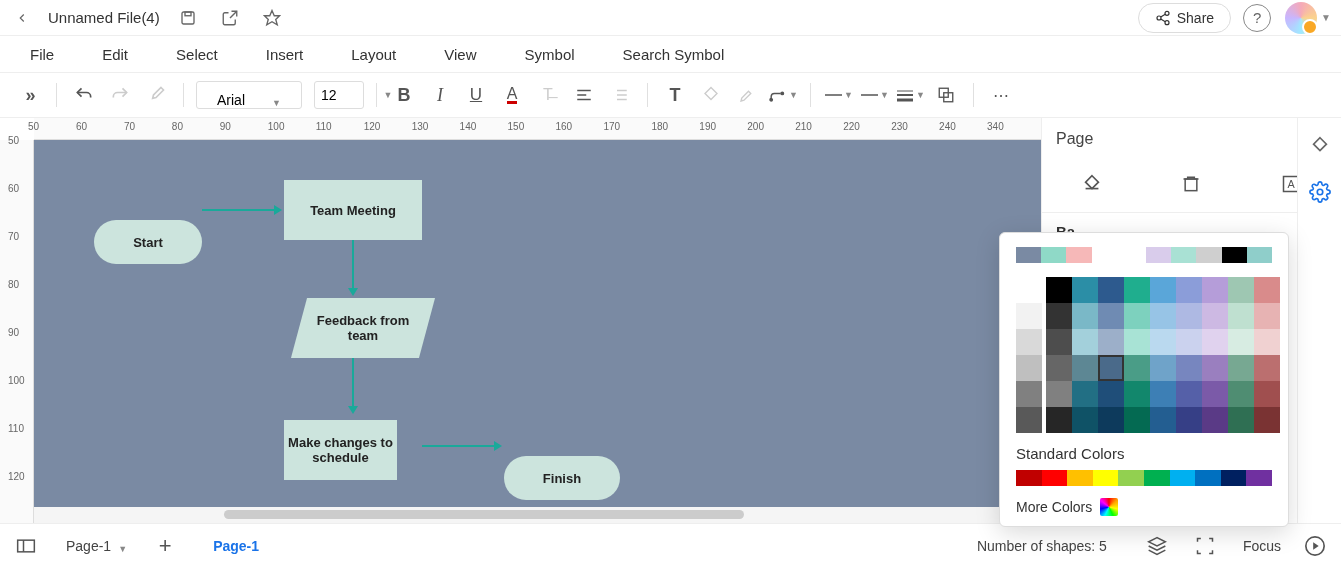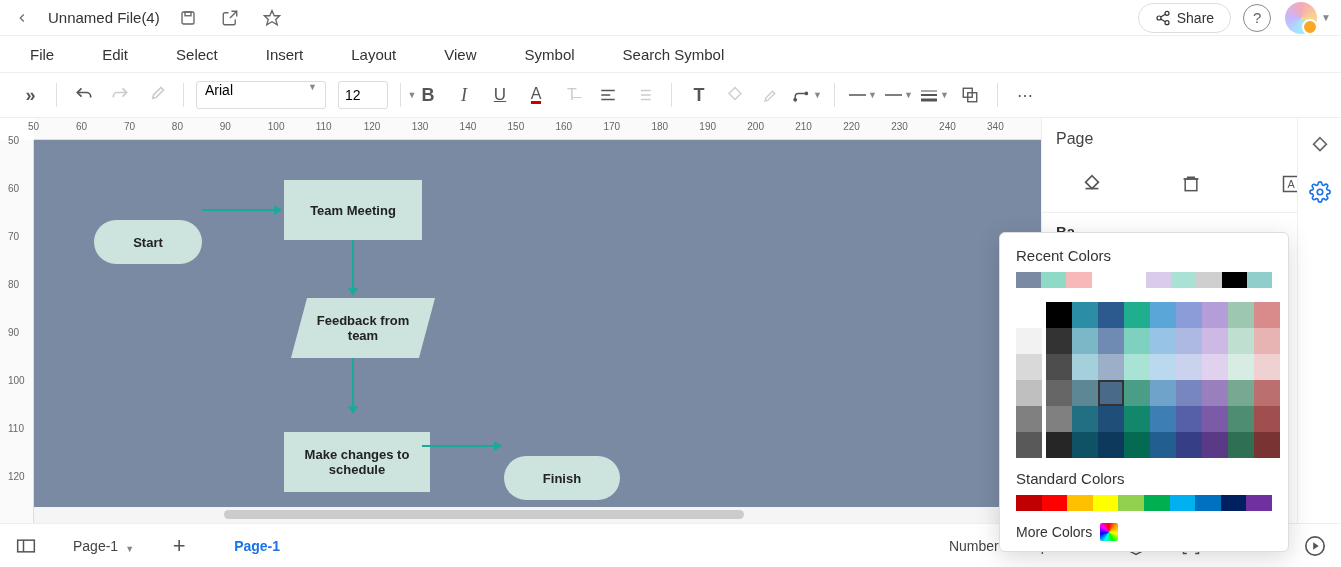--- a/index.html
+++ b/index.html
@@ -21,21 +21,21 @@
 
 .menubar { height: 36px; display:flex; align-items:center; padding:0 30px; gap:48px; font-size:15px; color:#333; }
 .menubar span { cursor:pointer; }
 
 
 .toolbar { height: 46px; border-top:1px solid #eee; border-bottom:1px solid #eee; display:flex; align-items:center; padding:0 14px; gap:6px; }
 .toolbar .tb-icon { width:30px; height:30px; display:flex; align-items:center; justify-content:center; color:#555; cursor:pointer; }
 .toolbar .tb-icon.disabled { color:#ccc; }
 .toolbar .chevrons { font-weight:bold; font-size:18px; letter-spacing:-3px;}
 .toolbar .sep { width:1px; height:24px; background:#e0e0e0; margin:0 6px; }
-.toolbar .font-select { width:130px; height:28px; border:1px solid #ddd; border-radius:3px; padding:0 8px; font-size:14px; display:flex; align-items:flex-start; justify-content:space-between; cursor:pointer; }
+.toolbar .font-select { width:106px; height:28px; border:1px solid #ddd; border-radius:3px; padding:0 20px; font-size:14px; display:flex; align-items:flex-end; justify-content:space-between; cursor:pointer; }
 .toolbar .size-select { width:50px; height:28px; border:1px solid #ddd; border-radius:3px; padding:0 6px; font-size:14px; display:flex; align-items:center; justify-content:space-between; cursor:pointer; margin-left:6px;gap:47px;}
 .toolbar .caret { font-size:9px; color:#888; }
 
 
 .workspace { position:absolute; top:118px; left:0; right:0; bottom:44px; display:flex; }
 .canvas-wrap { flex:1; position:relative; overflow:hidden; }
 .ruler-h { position:absolute; top:0; left:34px; right:0; height:22px; background:#fafafa; border-bottom:1px solid #ddd; display:flex; font-size:10px; color:#666; }
 .ruler-h div { width:48px; position:relative; }
 .ruler-h div span { position:absolute; left:-6px; top:3px;}
 .ruler-v { position:absolute; top:22px; left:0; width:34px; bottom:0; background:#fafafa; border-right:1px solid #ddd; font-size:10px; color:#666;}
@@ -78,21 +78,21 @@
 .popover .grid { display:grid; grid-template-columns: 26px 4px repeat(9,26px); gap:0; margin-bottom:12px;}
 .popover .grid .gap { width:4px;}
 .popover .gcell { width:26px; height:26px; cursor:pointer;}
 .popover .gcell.sel { outline:2px solid #333; outline-offset:-2px; position:relative; z-index:1;}
 .popover .std-row { display:flex; gap:0; margin-bottom:12px;}
 .popover .std { width:26px; height:16px; cursor:pointer;}
 .popover .more-row { display:flex; align-items:center; gap:8px; font-size:14px; color:#333; cursor:pointer;}
 .popover .rainbow { width:18px;height:18px; background:conic-gradient(red,orange,yellow,lime,cyan,blue,magenta,red); border-radius:2px;}
 
 
-.statusbar { position:absolute; bottom:0; left:0; right:0; height:44px; border-top:1px solid #eee; display:flex; align-items:center; padding:0 12px; gap:27px; font-size:14px;}
+.statusbar { position:absolute; bottom:0; left:0; right:0; height:44px; border-top:1px solid #eee; display:flex; align-items:center; padding:0 12px; gap:20px; font-size:14px;}
 .statusbar .sb-icon { width:28px;height:28px; display:flex;align-items:center;justify-content:center; color:#555; cursor:pointer;}
 .statusbar .page-select { border:none; background:transparent; font-size:14px; padding:4px 20px 4px 6px; cursor:pointer; color:#444;}
 .statusbar .page-tab { color:#1a73e8; font-weight:600; padding:0 14px;}
 .statusbar .spacer { flex:1;}
 .statusbar .shapecount { color:#444;}
 .statusbar .focus-label { color:#444; margin-left:4px;}
 </style>
 </head>
 <body>
 
@@ -361,21 +361,21 @@
         </div>
       <div class="arrow h" style="left:168px;top:69px;width:78px"></div>
       <div class="shape" style="left:250px;top:40px;width:138px;height:60px">
           <span>Team Meeting</span>
         </div>
       <div class="arrow v" style="left:318px;top:100px;height:54px"></div>
       <div class="shape para" style="left:265px;top:158px;width:128px;height:60px">
           <span>Feedback from team</span>
         </div>
       <div class="arrow v" style="left:318px;top:218px;height:54px"></div>
-      <div class="shape" style="left:250px;top:292px;width:146px;height:60px">
+      <div class="shape" style="left:250px;top:280px;width:113px;height:60px">
           <span>Make changes to schedule</span>
         </div>
       <div class="arrow h" style="left:388px;top:305px;width:78px"></div>
       <div class="shape pill" style="left:470px;top:284px;width:116px;height:44px">
           <span>Finish</span>
         </div>
       <div class="vscroll-indicator"></div>
     </div>
     <div class="hscroll">
         <div class="thumb"></div>
@@ -430,21 +430,20 @@
     </div>
   <div class="rail-icon active">
       <svg width="22" height="22" viewBox="0 0 24 24" fill="none" stroke="currentColor" stroke-width="1.8">
         <circle cx="12" cy="12" r="3"></circle>
         <path d="M19.4 15a1.7 1.7 0 0 0 .34 1.87l.06.06a2 2 0 1 1-2.83 2.83l-.06-.06a1.7 1.7 0 0 0-1.87-.34 1.7 1.7 0 0 0-1 1.55V21a2 2 0 1 1-4 0v-.09a1.7 1.7 0 0 0-1-1.55 1.7 1.7 0 0 0-1.87.34l-.06.06a2 2 0 1 1-2.83-2.83l.06-.06A1.7 1.7 0 0 0 4.6 15a1.7 1.7 0 0 0-1.55-1H3a2 2 0 1 1 0-4h.09A1.7 1.7 0 0 0 4.6 9a1.7 1.7 0 0 0-.34-1.87l-.06-.06A2 2 0 1 1 7 4.24l.06.06A1.7 1.7 0 0 0 9 4.6a1.7 1.7 0 0 0 1-1.55V3a2 2 0 1 1 4 0v.09c0 .66.39 1.26 1 1.51a1.7 1.7 0 0 0 1.87-.34l.06-.06A2 2 0 1 1 19.76 7l-.06.06A1.7 1.7 0 0 0 19.4 9c.25.61.85 1 1.51 1H21a2 2 0 1 1 0 4h-.09a1.7 1.7 0 0 0-1.51 1z"></path>
       </svg>
     </div>
 </div>
 
 <div class="popover">
-  <div class="pop-title">Recent Colors</div>
   <div class="swatch-row" id="recent-row">
       <div class="sw" style="background: rgb(122, 138, 163);"></div>
       <div class="sw" style="background: rgb(143, 217, 199);"></div>
       <div class="sw" style="background: rgb(246, 184, 184);"></div>
       <div style="width: 30px;"></div>
       <div class="sw" style="background: rgb(255, 255, 255);"></div>
       <div class="sw" style="background: rgb(217, 204, 235);"></div>
       <div class="sw" style="background: rgb(169, 225, 212);"></div>
       <div class="sw" style="background: rgb(207, 207, 207);"></div>
       <div class="sw" style="background: rgb(0, 0, 0);"></div>

